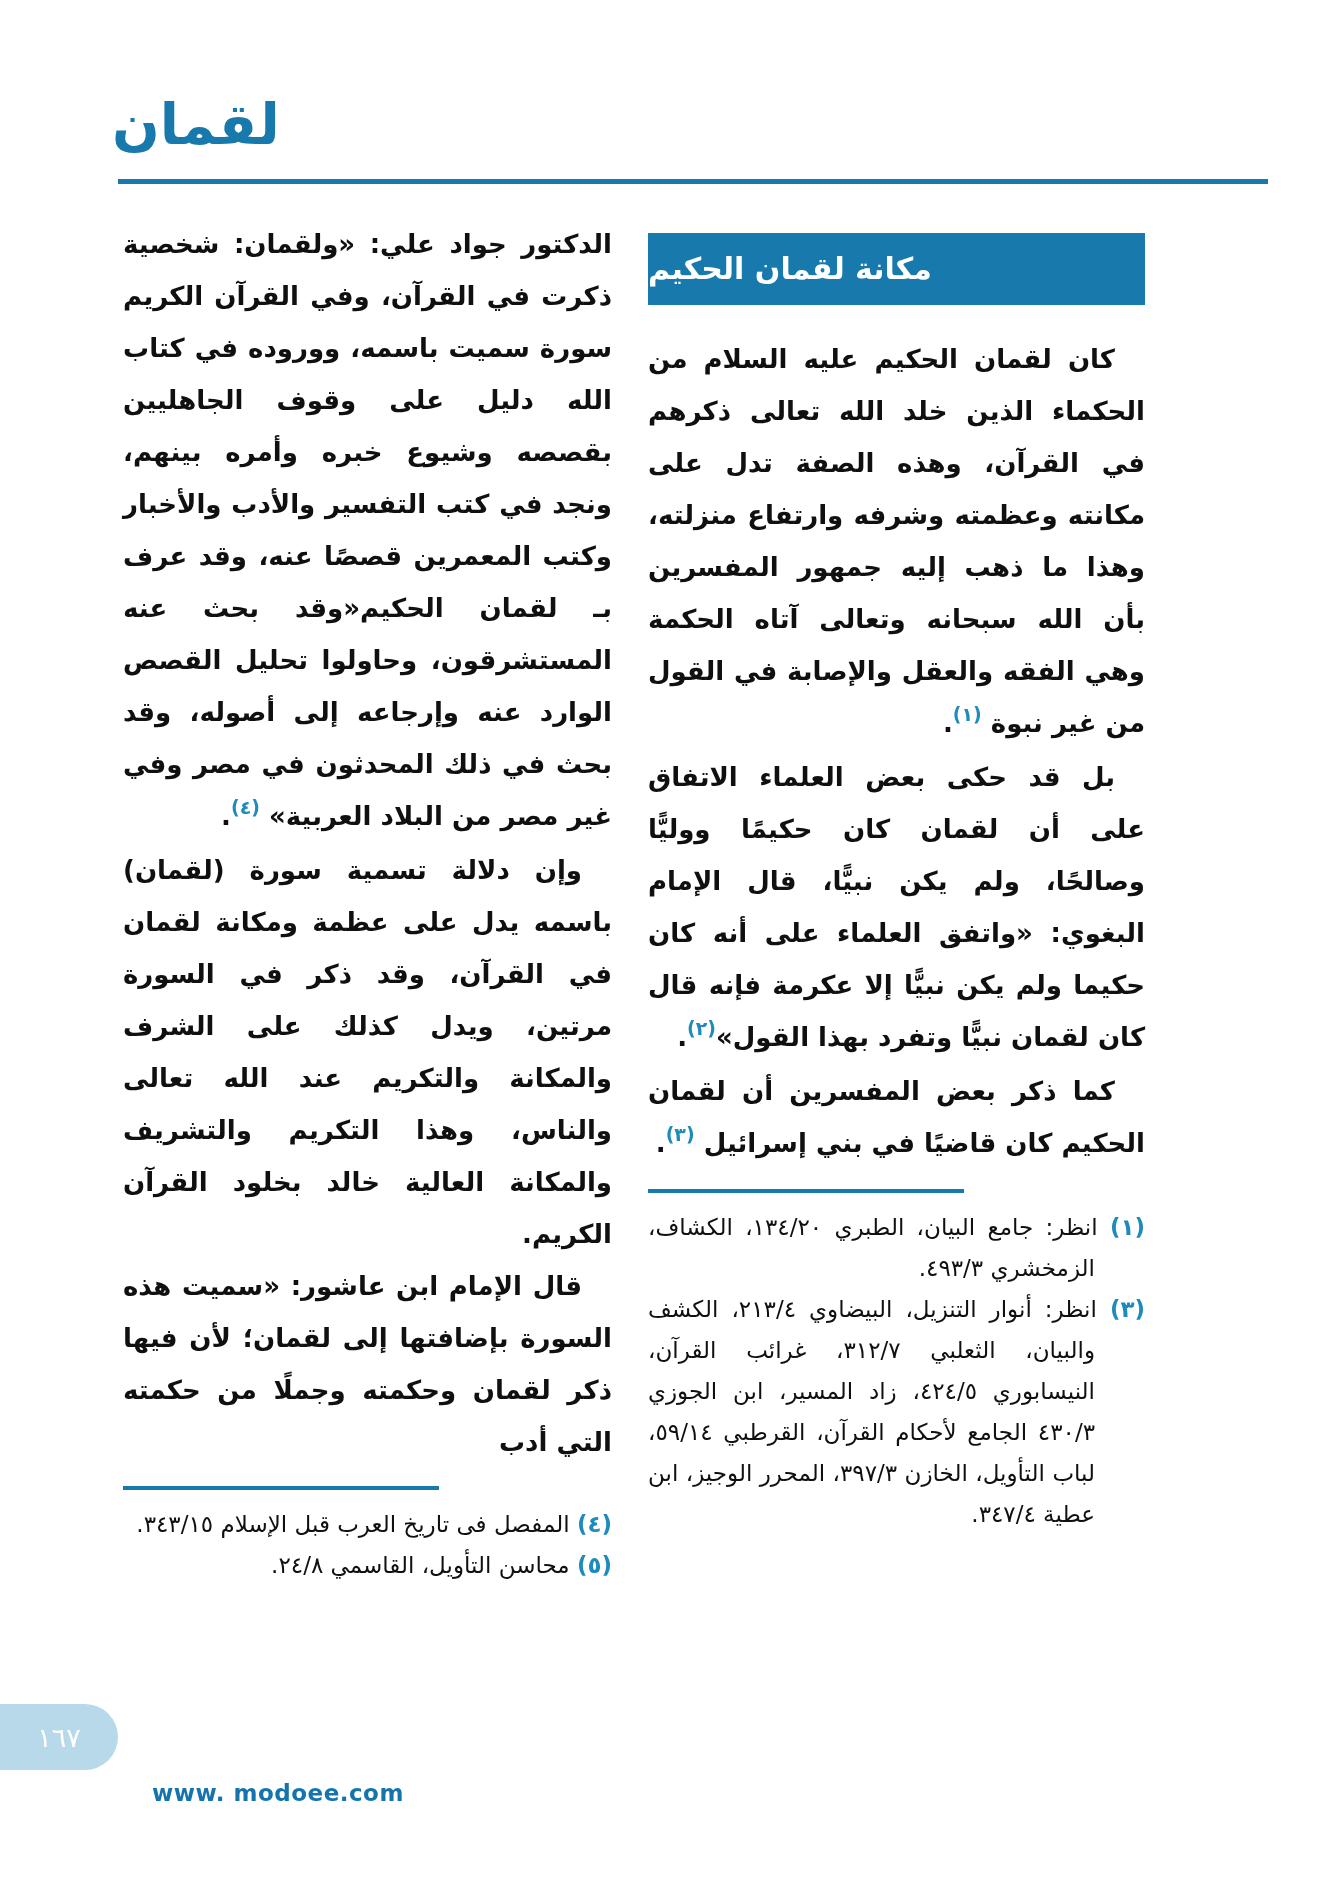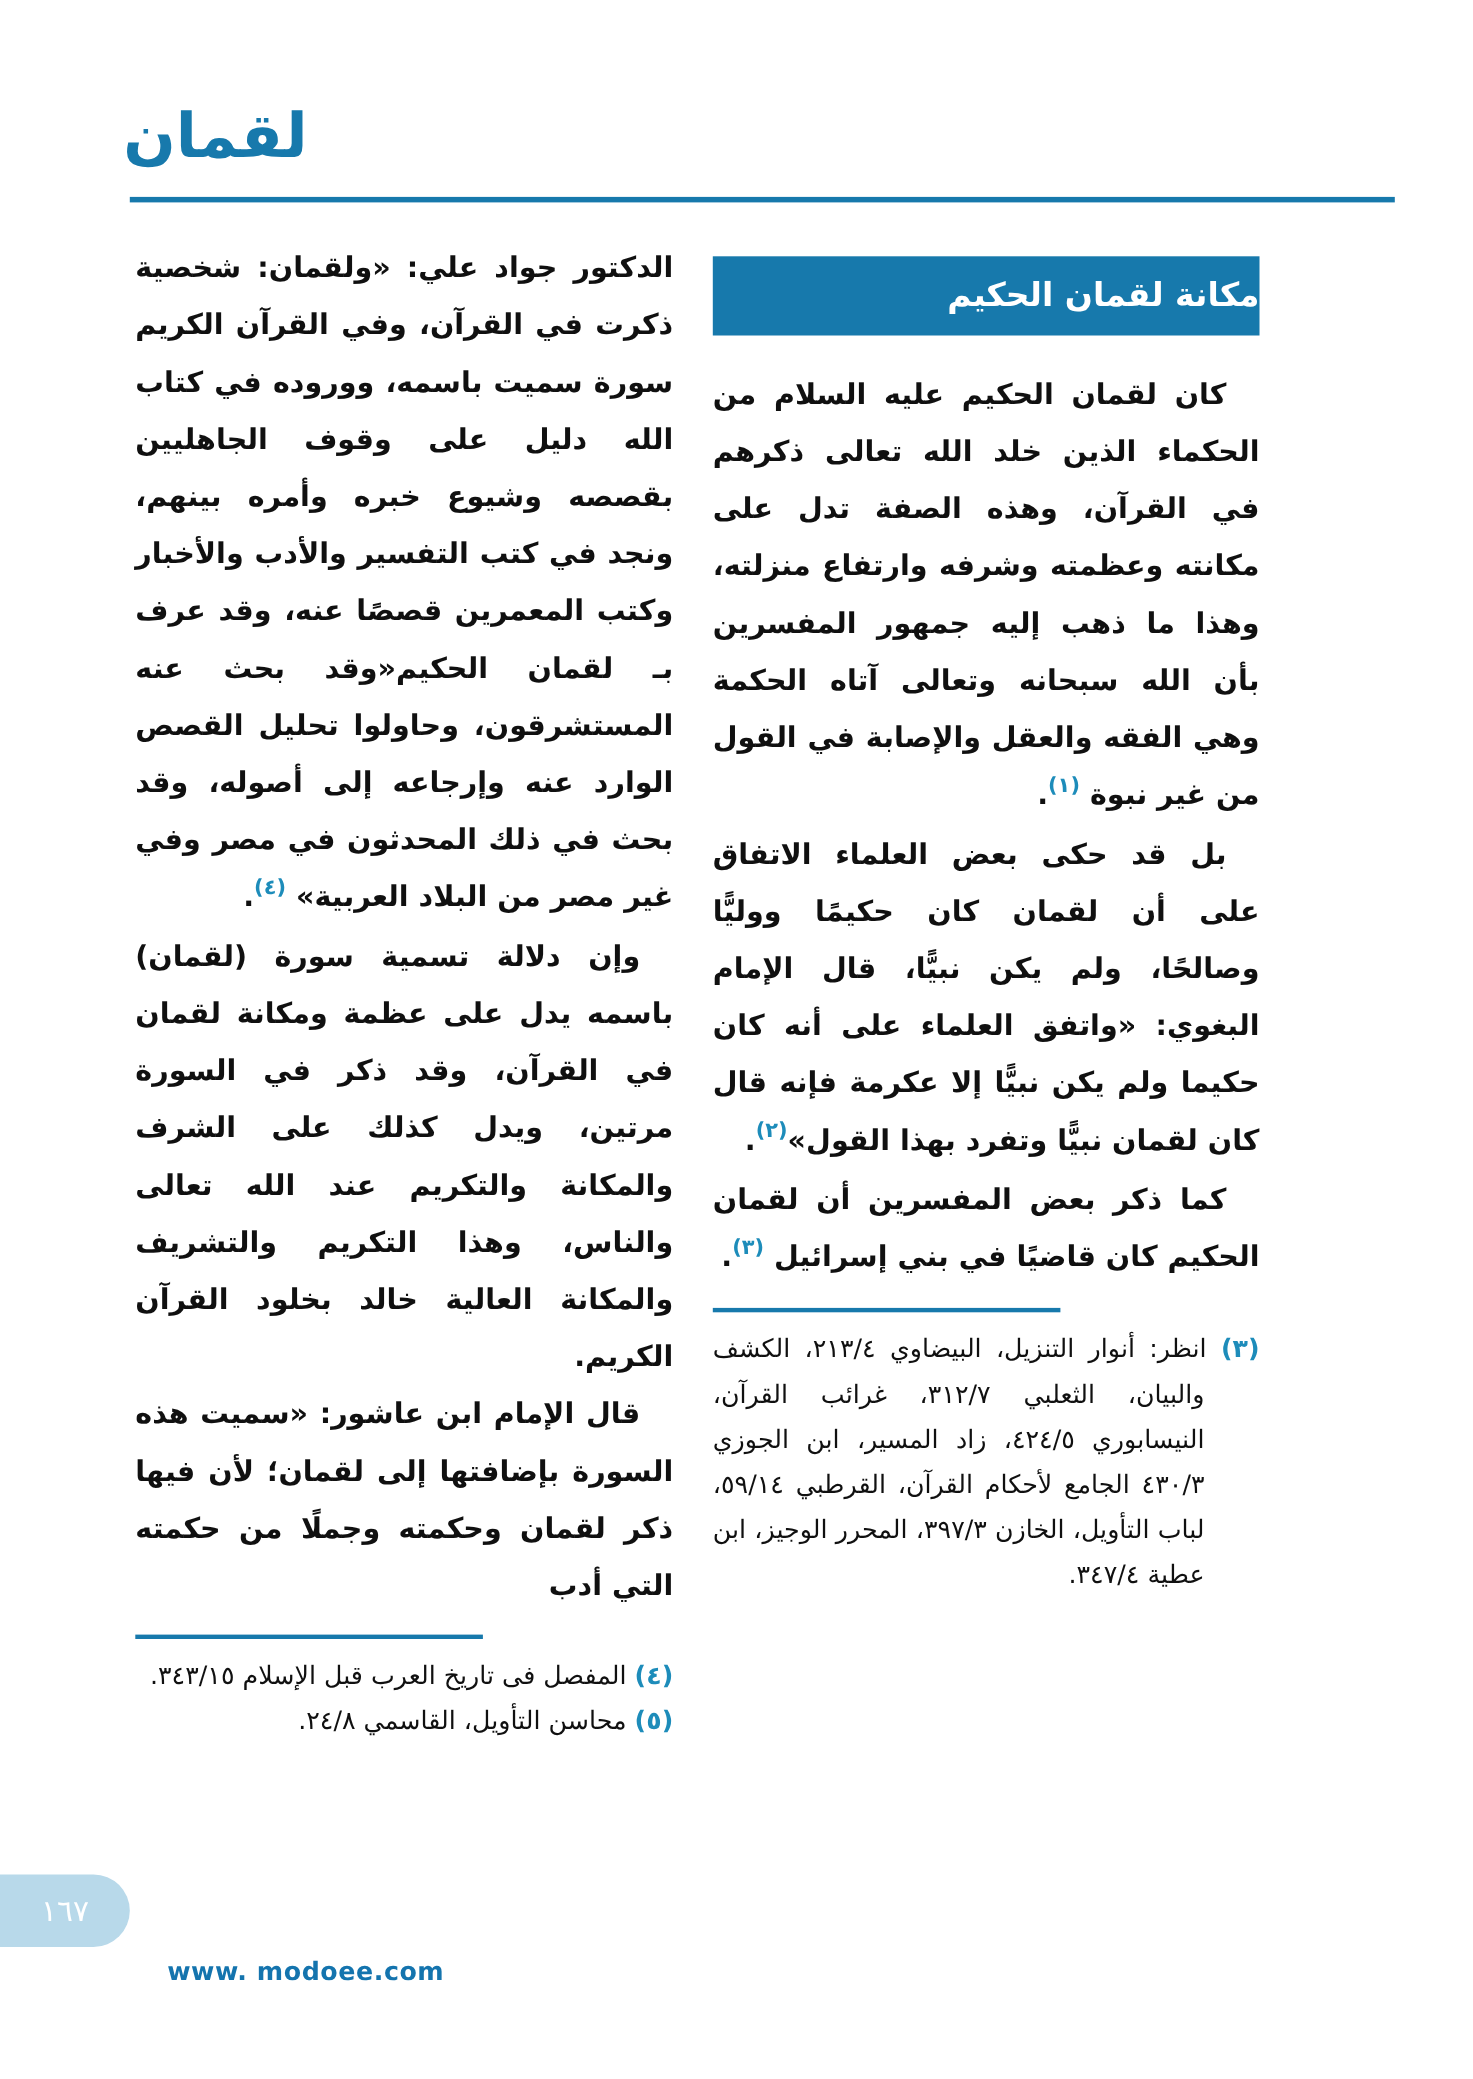--- a/index.html
+++ b/index.html
@@ -22,21 +22,21 @@
     position:absolute;left:118px;top:179px;
     width:1150px;height:5px;background:#1779ac;
   }
   
   .col{position:absolute;top:233px;}
   .col-right{left:648px;width:497px;}
   .col-left{left:123px;top:218px;width:489px;}
   .section-box{
     background:#1779ac;color:#ffffff;
     height:72px;line-height:72px;
-    text-align:right;font-size:30px;font-weight:bold;
+    text-align:left;font-size:30px;font-weight:bold;
     margin-bottom:28px;
   }
   .body-text .para{
     font-size:26px;font-weight:bold;
     line-height:52px;
     text-align:justify;text-justify:inter-word;
     margin:0;
     text-indent:30px;
   }
   .col-left .body-text .para:first-child{text-indent:0;}
@@ -81,20 +81,21 @@
     <div class="section-box">
       <span>مكانة لقمان الحكيم</span>
     </div>
     <div class="body-text">
         <div class="para">كان لقمان الحكيم عليه السلام من الحكماء الذين خلد الله تعالى ذكرهم في القرآن، وهذه الصفة تدل على مكانته وعظمته وشرفه وارتفاع منزلته، وهذا ما ذهب إليه جمهور المفسرين بأن الله سبحانه وتعالى آتاه الحكمة وهي الفقه والعقل والإصابة في القول من غير نبوة <span class="marker sup">(١)</span>.</div>
         <div class="para">بل قد حكى بعض العلماء الاتفاق على أن لقمان كان حكيمًا ووليًّا وصالحًا، ولم يكن نبيًّا، قال الإمام البغوي: «واتفق العلماء على أنه كان حكيما ولم يكن نبيًّا إلا عكرمة فإنه قال كان لقمان نبيًّا وتفرد بهذا القول»<span class="marker sup">(٢)</span>.</div>
         <div class="para">كما ذكر بعض المفسرين أن لقمان الحكيم كان قاضيًا في بني إسرائيل <span class="marker sup">(٣)</span>.</div>
       </div>
     <div class="fn-sep"></div>
     <div class="footnotes">
+        <div class="fn"><span class="marker">(١)</span> انظر: جامع البيان، الطبري ١٣٤/٢٠، الكشاف، الزمخشري ٤٩٣/٣.</div>
         <div class="fn"><span class="marker">(٣)</span> انظر: أنوار التنزيل، البيضاوي ٢١٣/٤، الكشف والبيان، الثعلبي ٣١٢/٧، غرائب القرآن، النيسابوري ٤٢٤/٥، زاد المسير، ابن الجوزي ٤٣٠/٣ الجامع لأحكام القرآن، القرطبي ٥٩/١٤، لباب التأويل، الخازن ٣٩٧/٣، المحرر الوجيز، ابن عطية ٣٤٧/٤.</div>
       </div>
   </div>
 
   <div class="col col-left">
     <div class="body-text">
         <div class="para">الدكتور جواد علي: «ولقمان: شخصية ذكرت في القرآن، وفي القرآن الكريم سورة سميت باسمه، ووروده في كتاب الله دليل على وقوف الجاهليين بقصصه وشيوع خبره وأمره بينهم، ونجد في كتب التفسير والأدب والأخبار وكتب المعمرين قصصًا عنه، وقد عرف بـ لقمان الحكيم«وقد بحث عنه المستشرقون، وحاولوا تحليل القصص الوارد عنه وإرجاعه إلى أصوله، وقد بحث في ذلك المحدثون في مصر وفي غير مصر من البلاد العربية» <span class="marker sup">(٤)</span>.</div>
         <div class="para">وإن دلالة تسمية سورة (لقمان) باسمه يدل على عظمة ومكانة لقمان في القرآن، وقد ذكر في السورة مرتين، ويدل كذلك على الشرف والمكانة والتكريم عند الله تعالى والناس، وهذا التكريم والتشريف والمكانة العالية خالد بخلود القرآن الكريم.</div>
         <div class="para">قال الإمام ابن عاشور: «سميت هذه السورة بإضافتها إلى لقمان؛ لأن فيها ذكر لقمان وحكمته وجملًا من حكمته التي أدب</div>
       </div>

